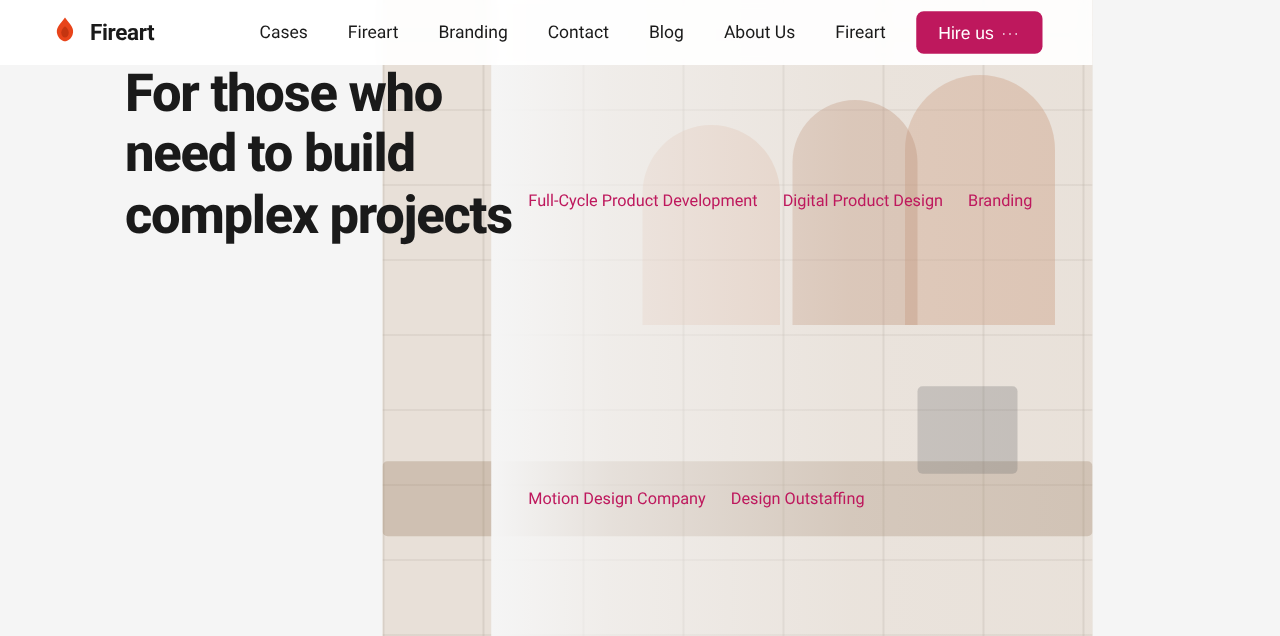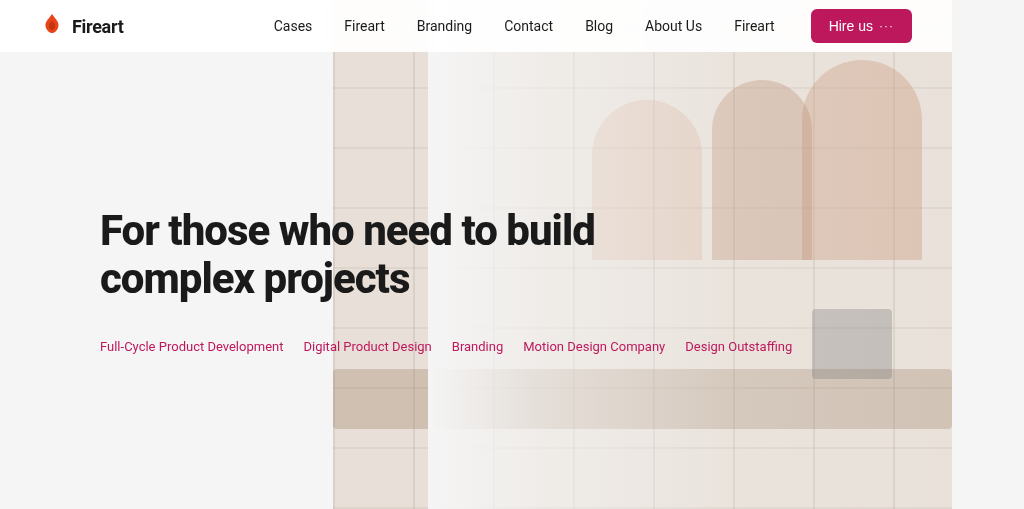--- a/index.html
+++ b/index.html
@@ -10,21 +10,21 @@
 
     body {
       font-family: -apple-system, BlinkMacSystemFont, 'Segoe UI', Roboto, sans-serif;
       width: 1024px;
       height: 509px;
       overflow: hidden;
       background: #f5f5f5;
     }
 
     .page-wrapper {
-      width: 952px;
+      width: 874px;
       height: 509px;
       position: relative;
       background: #f5f5f5;
     }
 
     
     .bg-overlay {
       position: absolute;
       top: 0;
       right: 0;
@@ -154,21 +154,21 @@
       font-size: 18px;
       font-weight: 700;
       color: #1a1a1a;
       letter-spacing: -0.3px;
     }
 
     nav {
       display: flex;
       align-items: center;
       gap: 32px;
-      margin-right: 36px;
+      margin-right: 24px;
     }
 
     .nav-item {
       font-size: 14px;
       color: #1a1a1a;
       text-decoration: none;
       font-weight: 400;
       cursor: pointer;
       white-space: nowrap;
     }
@@ -195,21 +195,21 @@
     }
 
     
     .hero-content {
       position: absolute;
       top: 0;
       left: 0;
       right: 0;
       bottom: 0;
       display: flex;
-      flex-direction: column;
+      flex-direction: row;
       justify-content: center;
       padding: 0 0 0 100px;
       z-index: 5;
       padding-top: 52px;
     }
 
     .hero-title {
       font-size: 42px;
       font-weight: 800;
       color: #1a1a1a;

